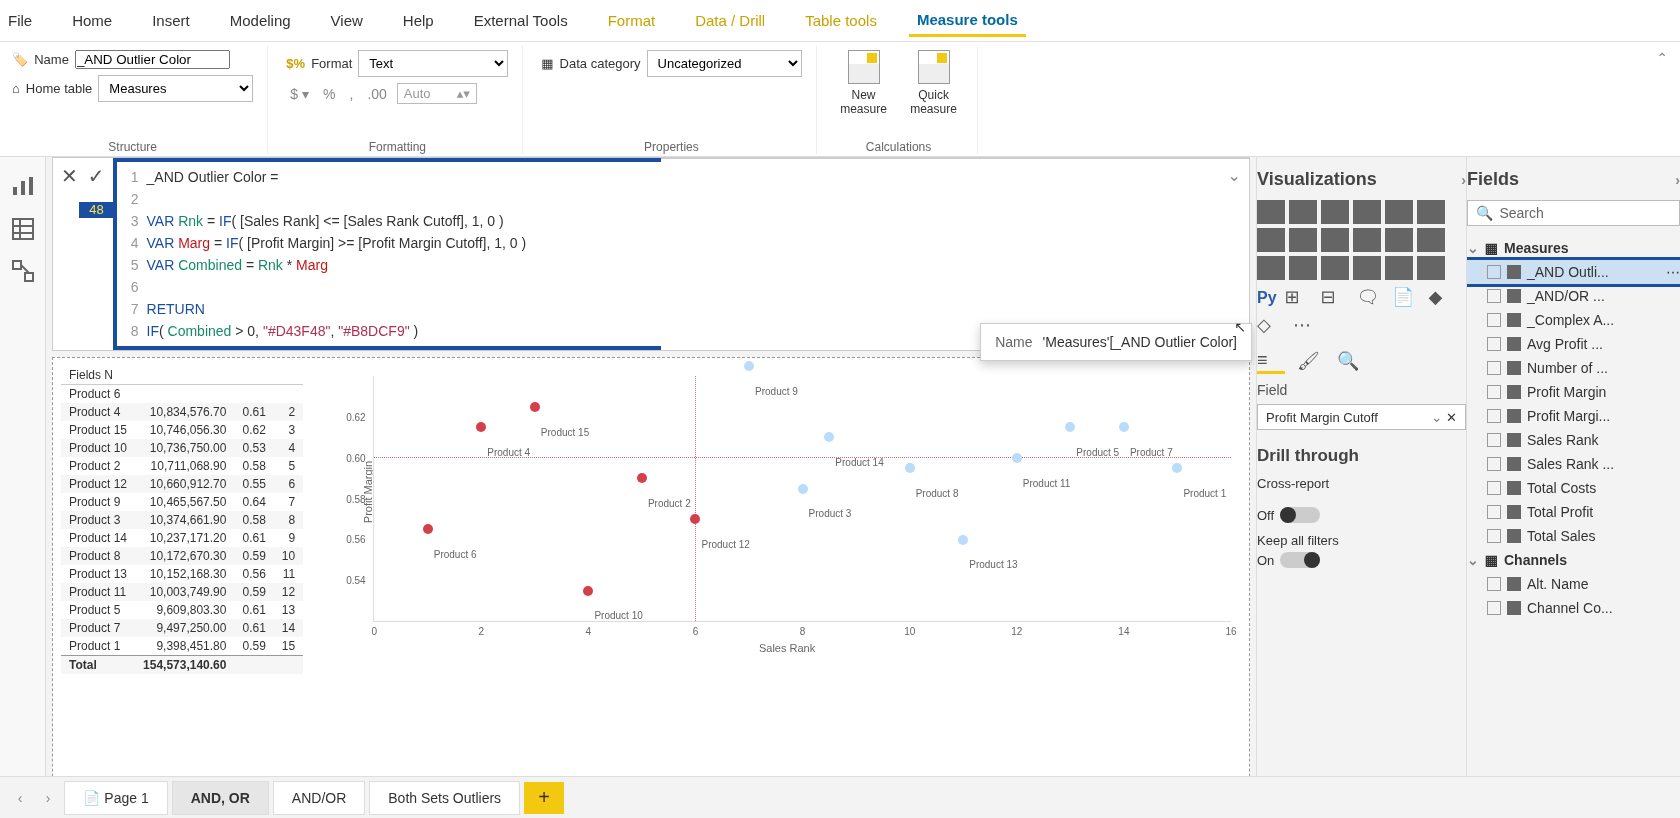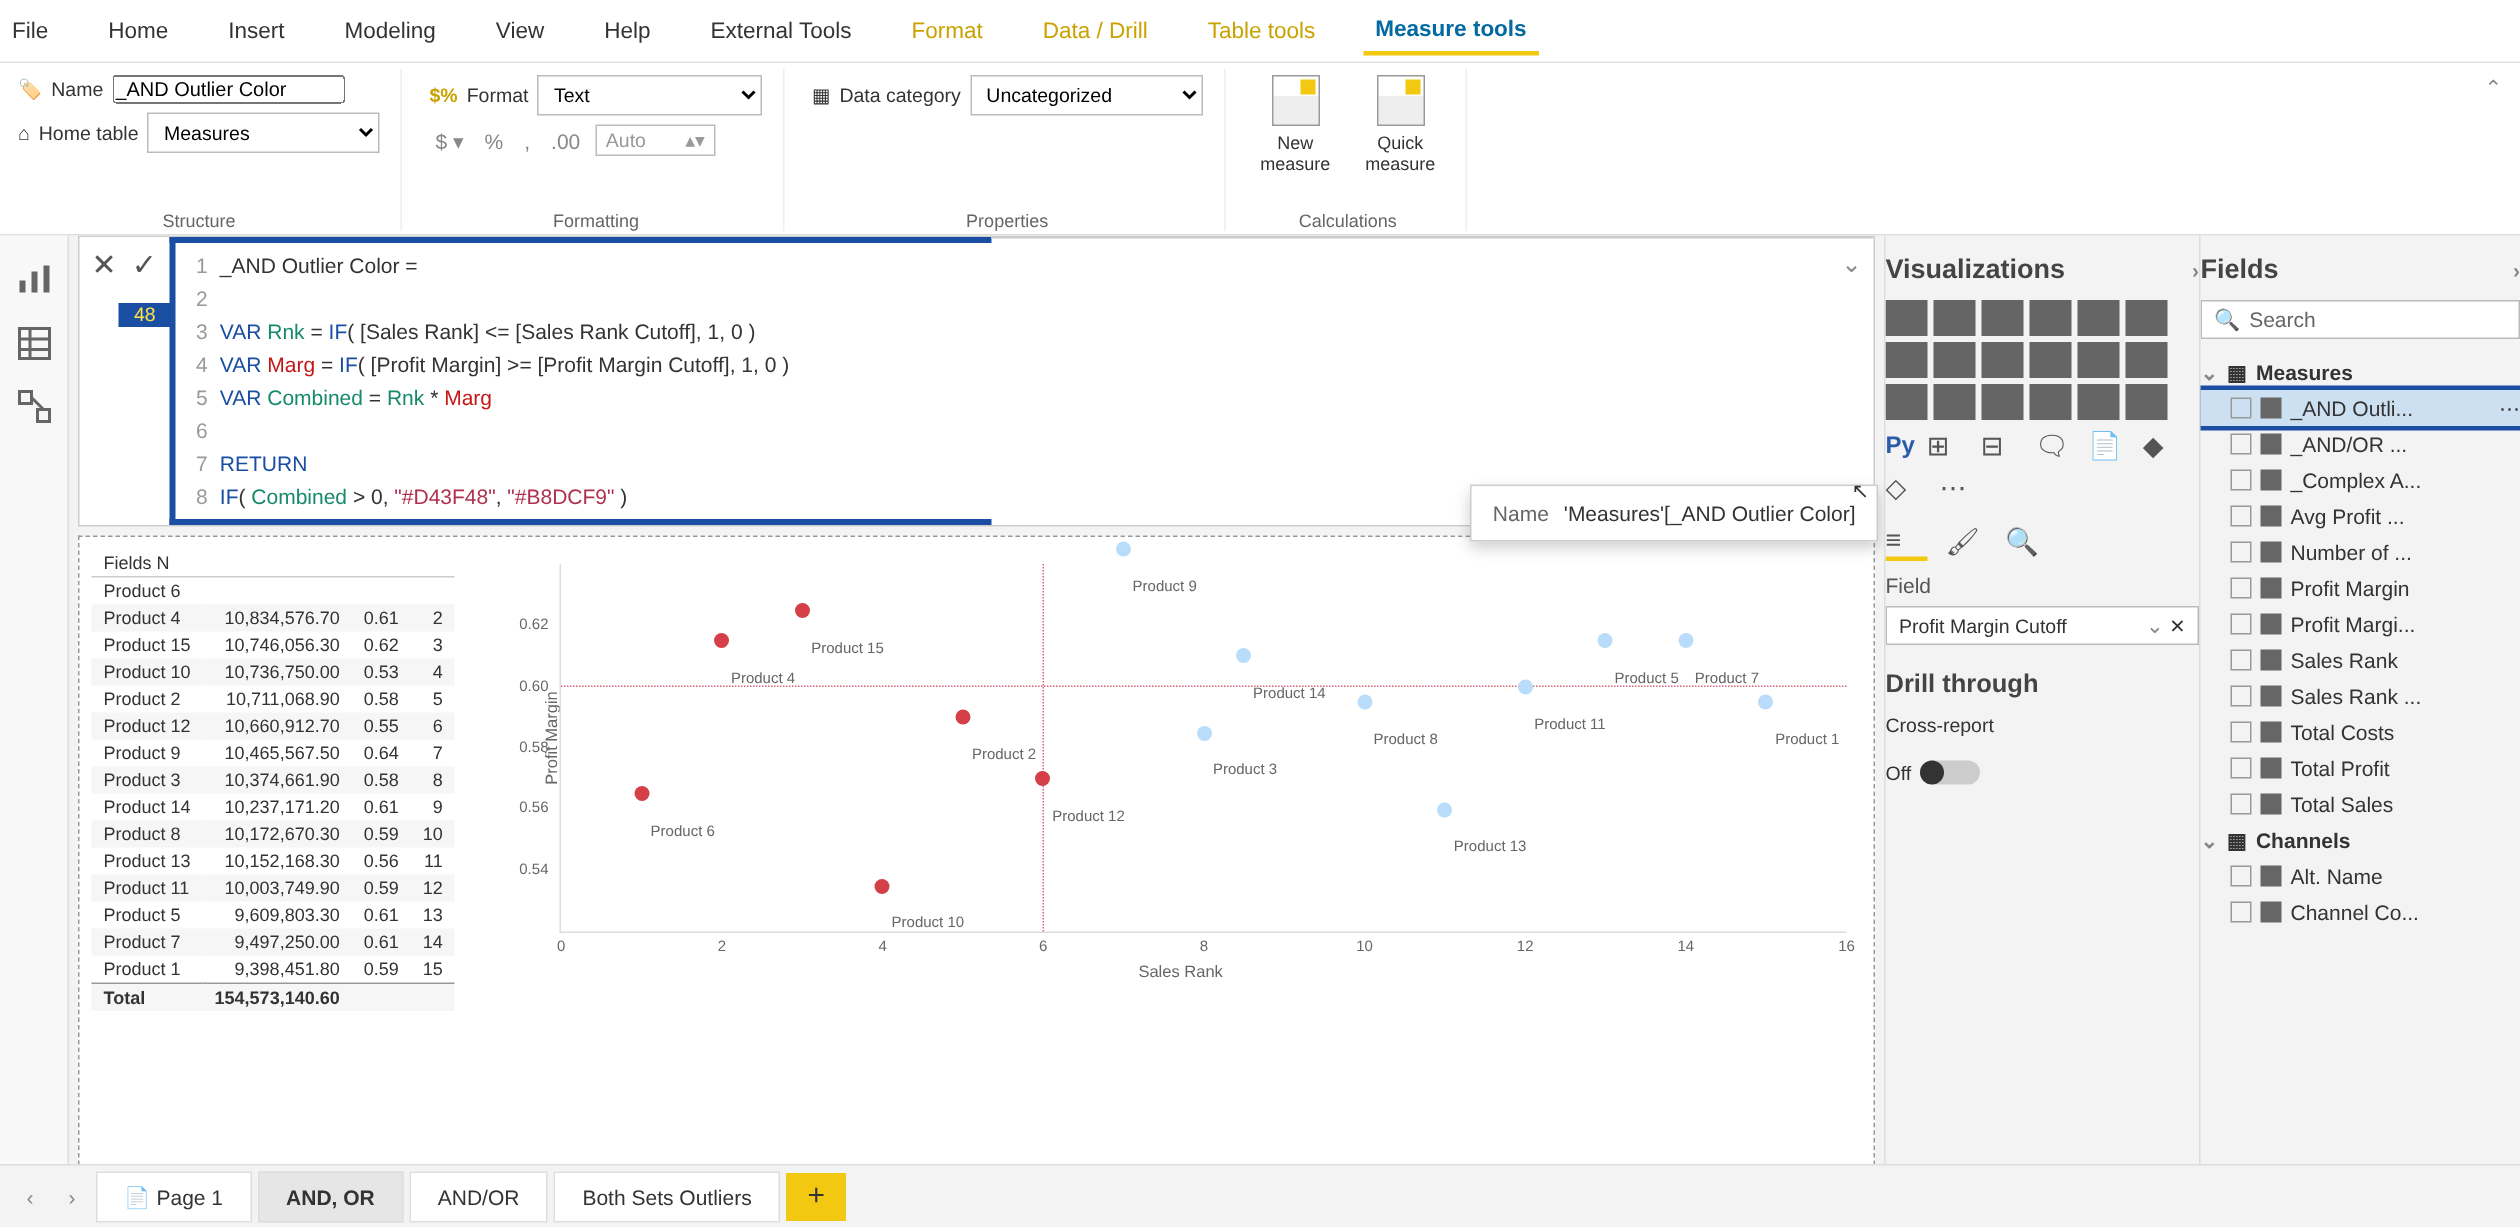--- a/index.html
+++ b/index.html
@@ -469,20 +469,27 @@
         <span><span class="chev">⌄</span> <span>✕</span></span>
       </div>
       <div class="pane-title" style="font-size:17px;margin-top:16px">Drill through</div>
       <div style="margin:6px 0">
         <div>Cross-report</div>
         <div style="display:flex;align-items:flex-end;gap:6px;margin-top:16px">
           <span>Off</span>
           <span class="toggle"></span>
         </div>
       </div>
+      <div style="margin:10px 0">
+        <div>Keep all filters</div>
+        <div style="display:flex;align-items:center;gap:6px;margin-top:4px">
+          <span>On</span>
+          <span class="toggle on"></span>
+        </div>
+      </div>
     </div>
 
     <div class="fields-pane">
       <div class="pane-title">
           <span>Fields</span>
           <span class="chev">›</span>
         </div>
       <div class="search-box">
         <span>🔍</span>
         <span>Search</span>

